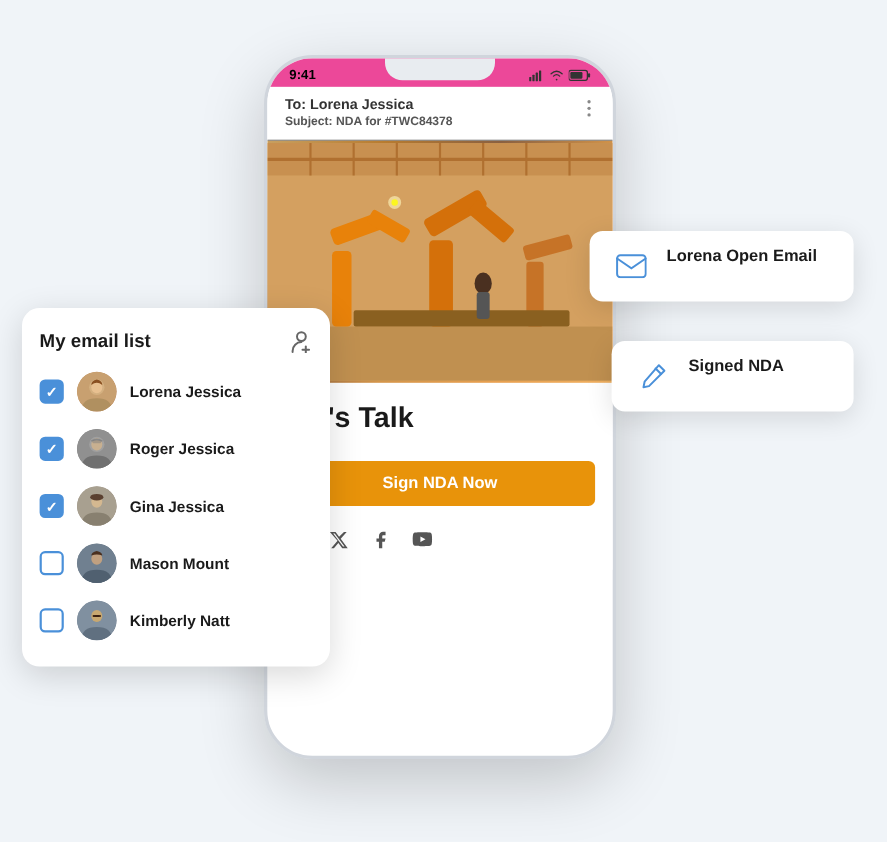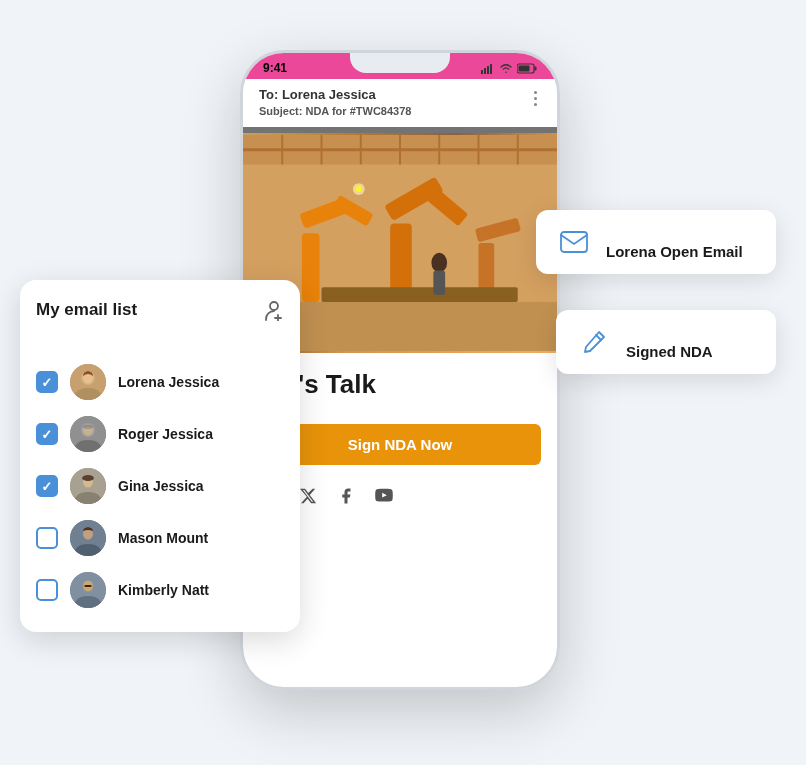--- a/index.html
+++ b/index.html
@@ -49,21 +49,21 @@
       font-weight: 600;
     }
 
     .status-time { font-size: 12px; font-weight: 700; }
     .status-icons { display: flex; gap: 4px; align-items: center; }
 
     
     .email-header {
       background: white;
       padding: 8px 16px 10px;
-      border-bottom: 6px solid #737373;
+      border-bottom: 1px solid #737373;
       display: flex;
       justify-content: space-between;
       align-items: flex-start;
     }
 
     .email-to { font-size: 13px; color: #333; }
     .email-to span { font-weight: 700; }
     .email-subject { font-size: 11px; color: #555; margin-top: 3px; }
     .email-subject span { font-weight: 700; }
 
@@ -144,21 +144,21 @@
       padding: 16px;
       top: 280px;
       left: 20px;
       z-index: 5;
     }
 
     .panel-header {
       display: flex;
       justify-content: space-between;
       align-items: center;
-      margin-bottom: 32px;
+      margin-bottom: 6px;
     }
 
     .panel-title {
       font-size: 17px;
       font-weight: 700;
       color: #1a1a1a;
     }
 
     .add-person-icon {
       width: 28px;
@@ -229,21 +229,21 @@
     }
 
     
     .action-card {
       position: absolute;
       background: white;
       border-radius: 12px;
       box-shadow: 0 6px 24px rgba(0,0,0,0.12);
       padding: 14px 20px;
       display: flex;
-      align-items: flex-end;
+      align-items: flex-start;
       gap: 14px;
       z-index: 6;
     }
 
     .open-email-card {
       right: 30px;
       top: 210px;
       width: 240px;
     }
 

